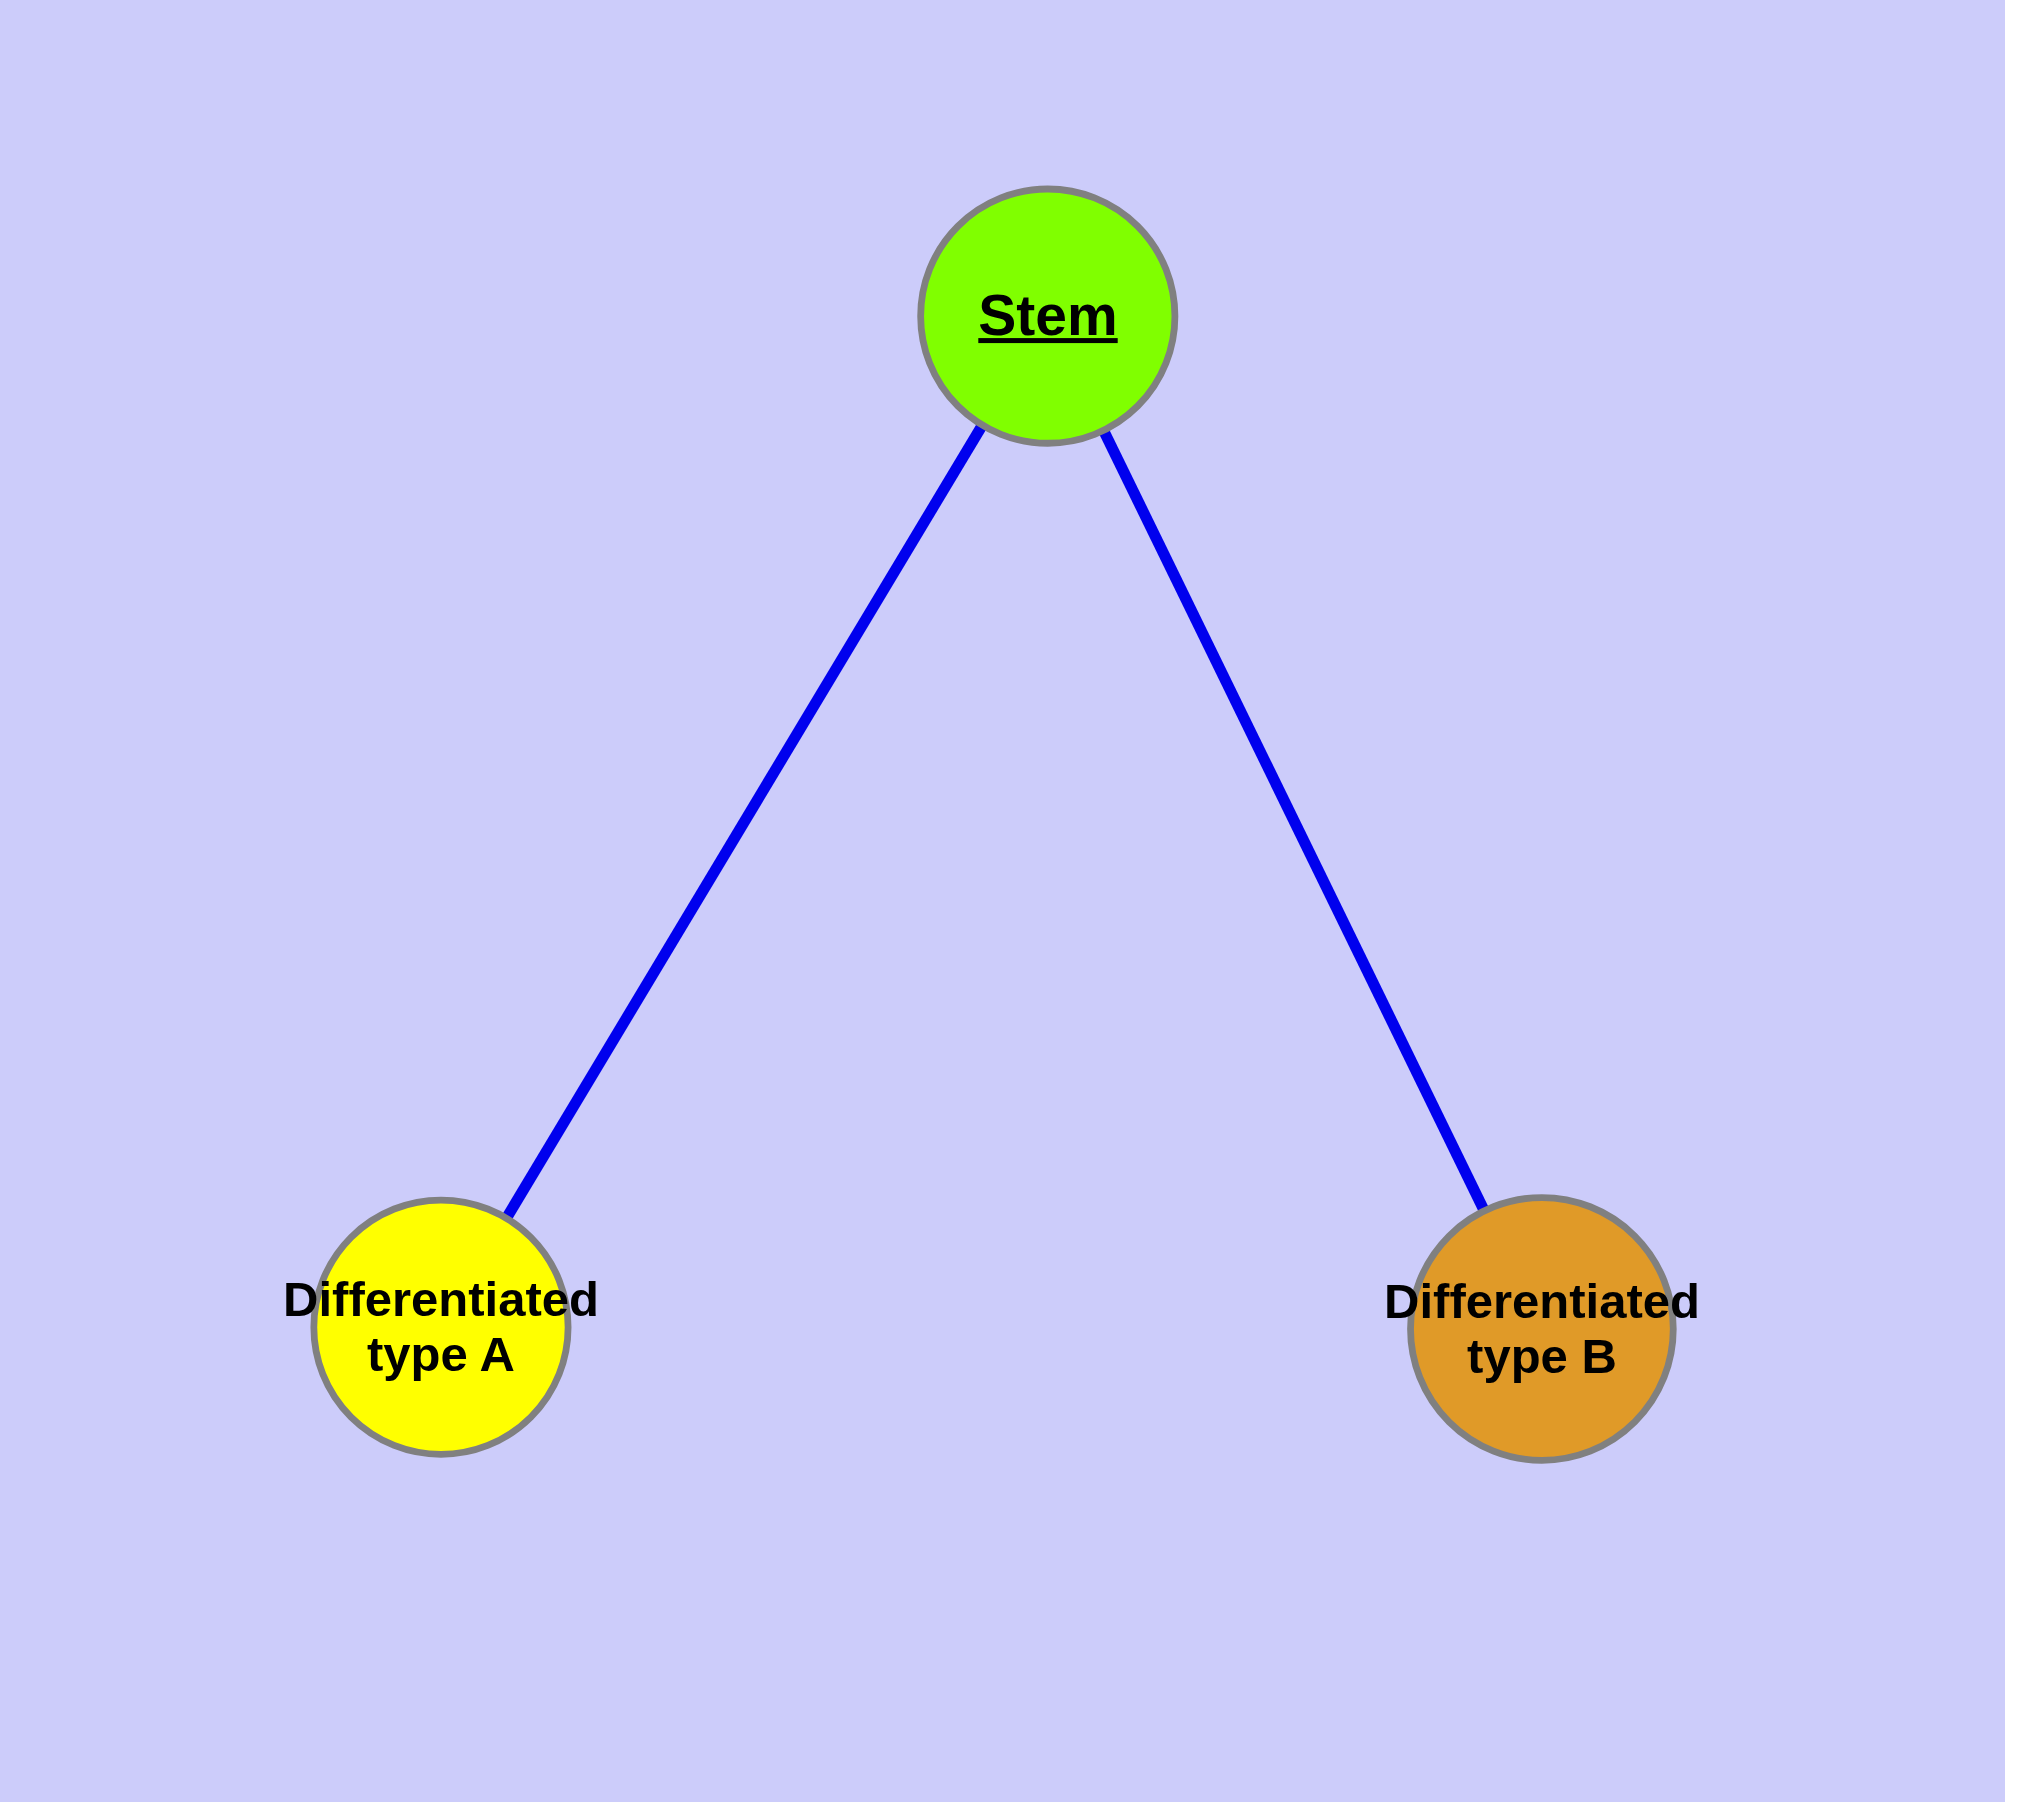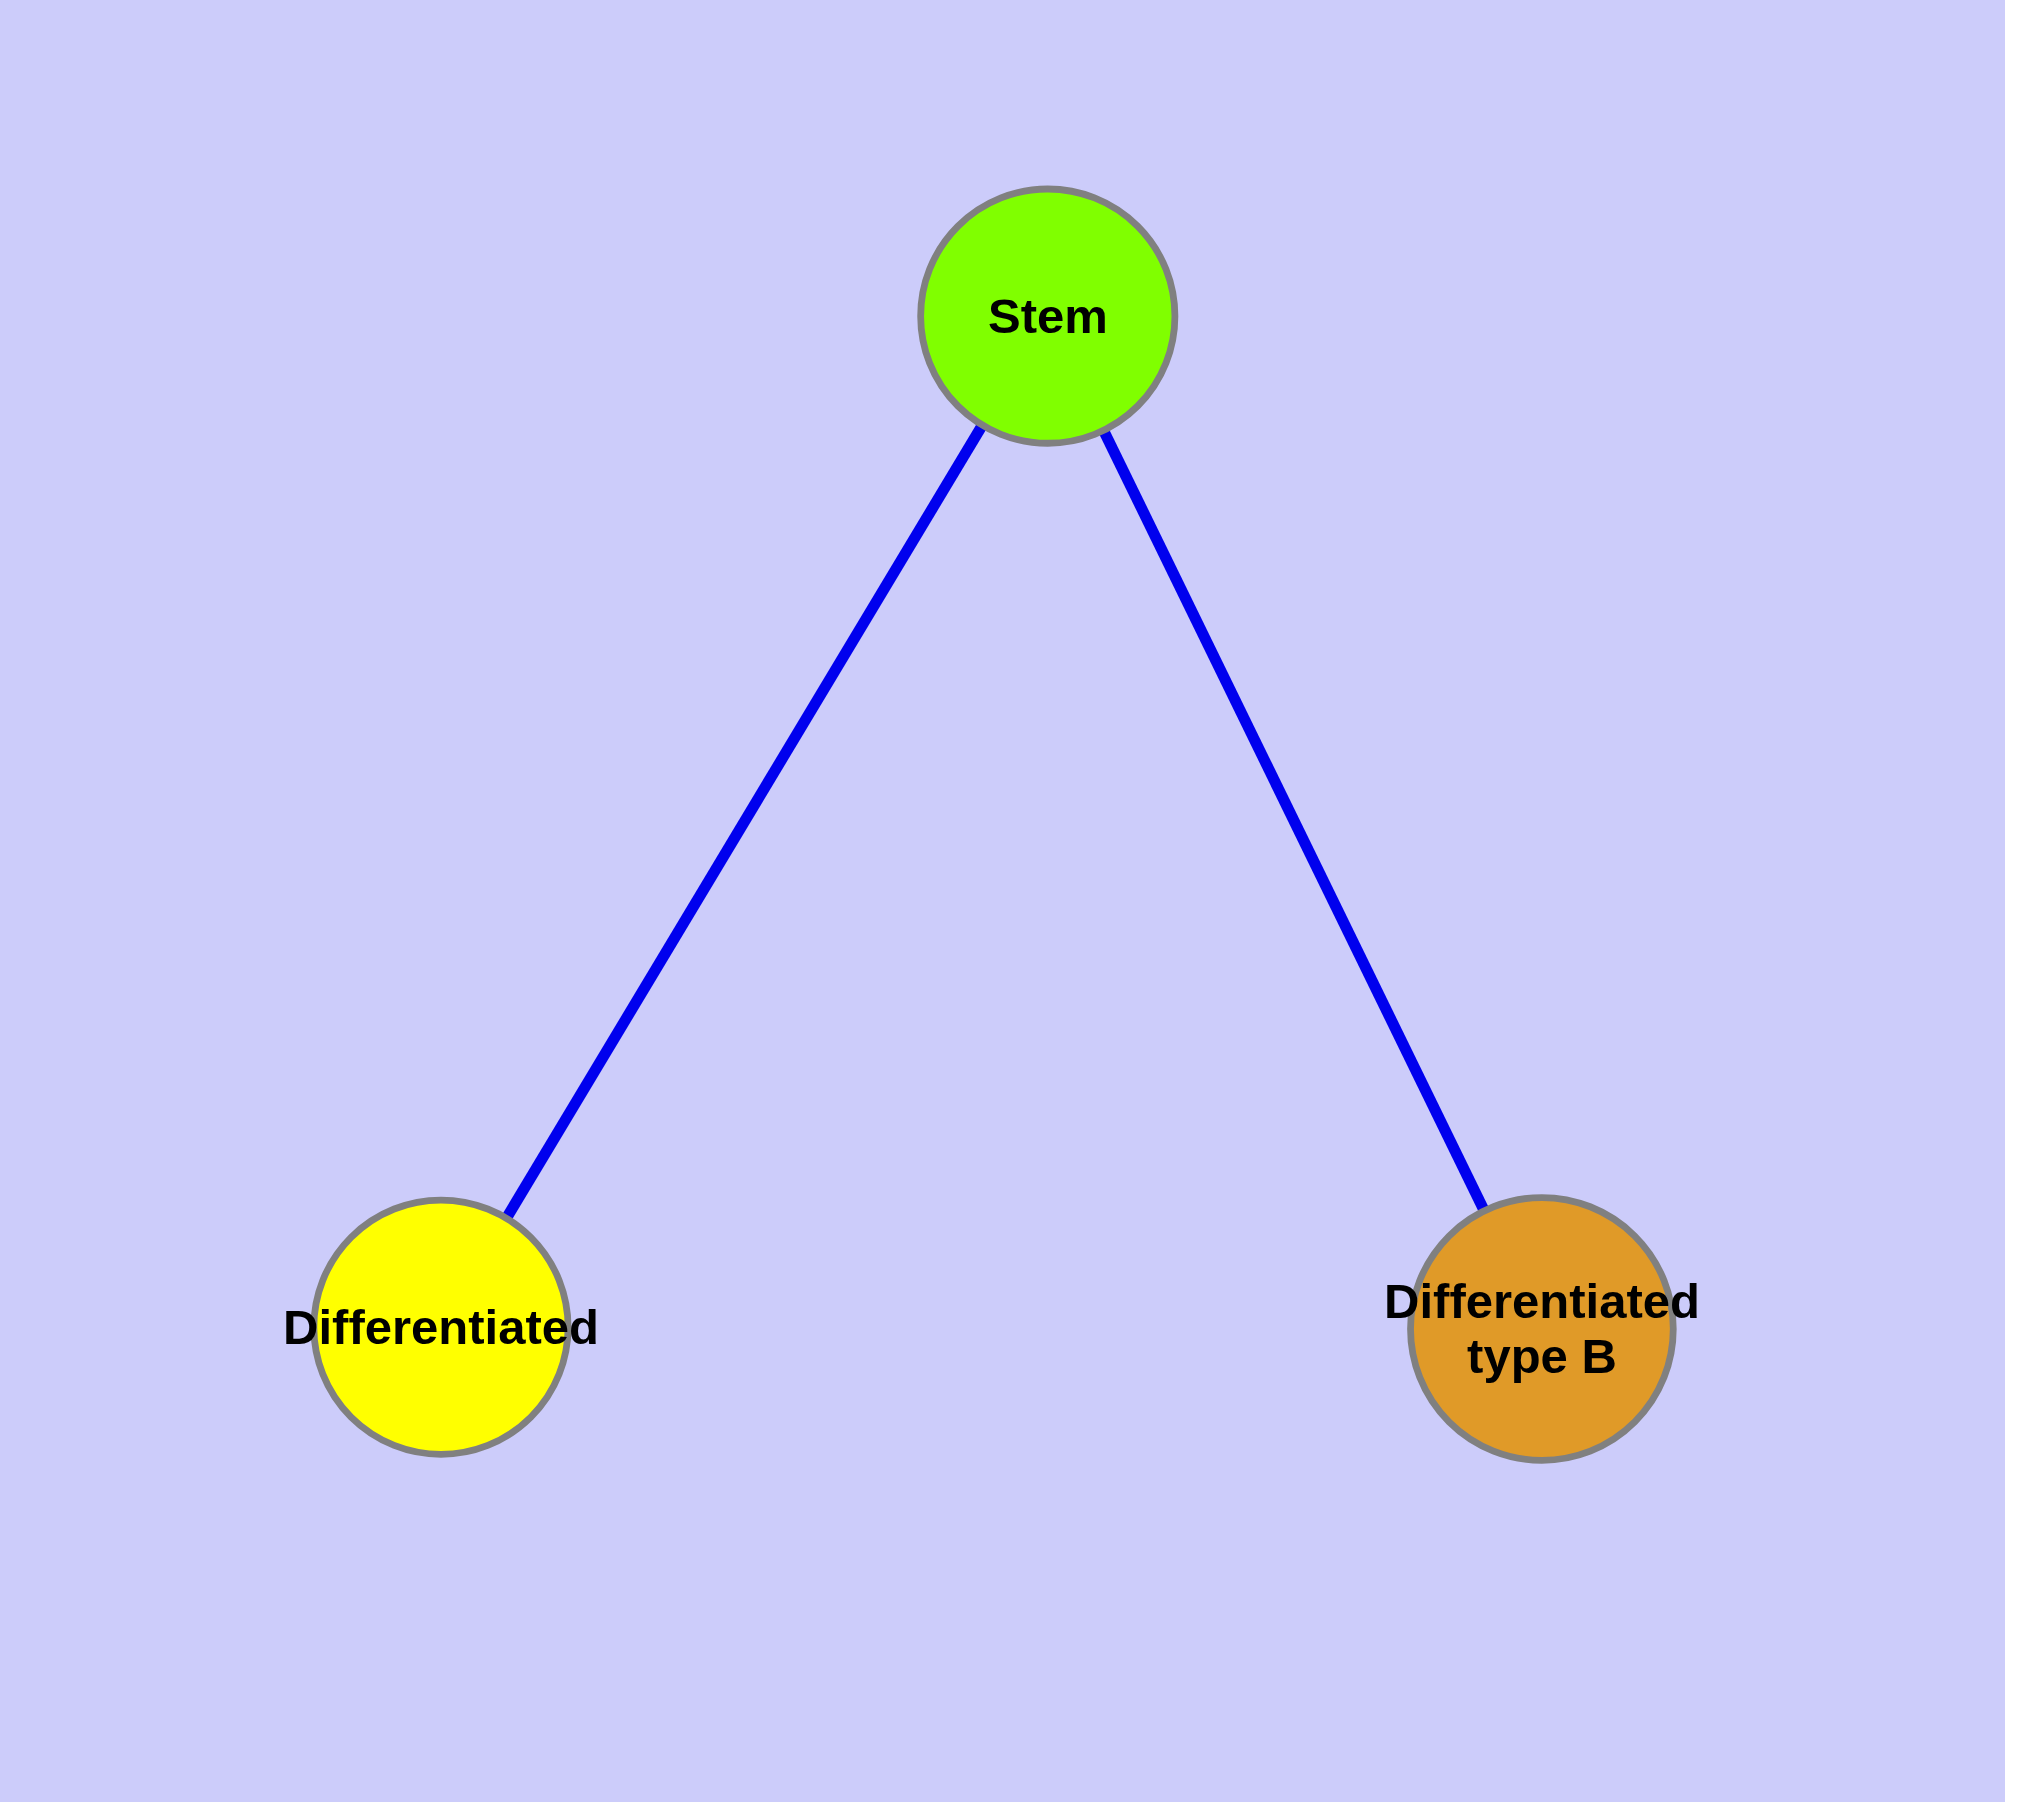--- a/index.html
+++ b/index.html
@@ -35,21 +35,21 @@
   .node-label {
     position: absolute;
     color: #000000;
     font-weight: bold;
     text-align: center;
     line-height: 1.12;
     white-space: nowrap;
     pointer-events: none;
     transform: translate(-50%, -50%);
   }
-  .label-stem   { font-size: 49px; }
+  .label-stem   { font-size: 57px; text-decoration: underline; }
   .label-diff   { font-size: 49px; }
 </style>
 </head>
 <body>
 
 <div id="canvas">
 
   <div id="plot-area" style="background: rgb(204, 204, 250);"></div>
 
   <svg id="graph-svg" viewBox="0 0 2384 2138">
@@ -63,20 +63,21 @@
       <circle class="graph-node" stroke-width="8" cx="1819" cy="1568" r="155" fill="#e09a28" stroke="#808080"></circle>
     </g>
   </svg>
 
   <div class="node-label label-stem" id="label-stem" style="left: 1048px; top: 316px; color: rgb(0, 0, 0);">
     <span>Stem</span>
   </div>
 
   <div class="node-label label-diff" id="label-diff-a" style="left: 441px; top: 1327px; color: rgb(0, 0, 0);">
     <span>Differentiated</span><br>
+    <span>type A</span>
   </div>
 
   <div class="node-label label-diff" id="label-diff-b" style="left: 1542px; top: 1329px; color: rgb(0, 0, 0);">
     <span>Differentiated</span><br>
     <span>type B</span>
   </div>
 
 </div>
 
 

